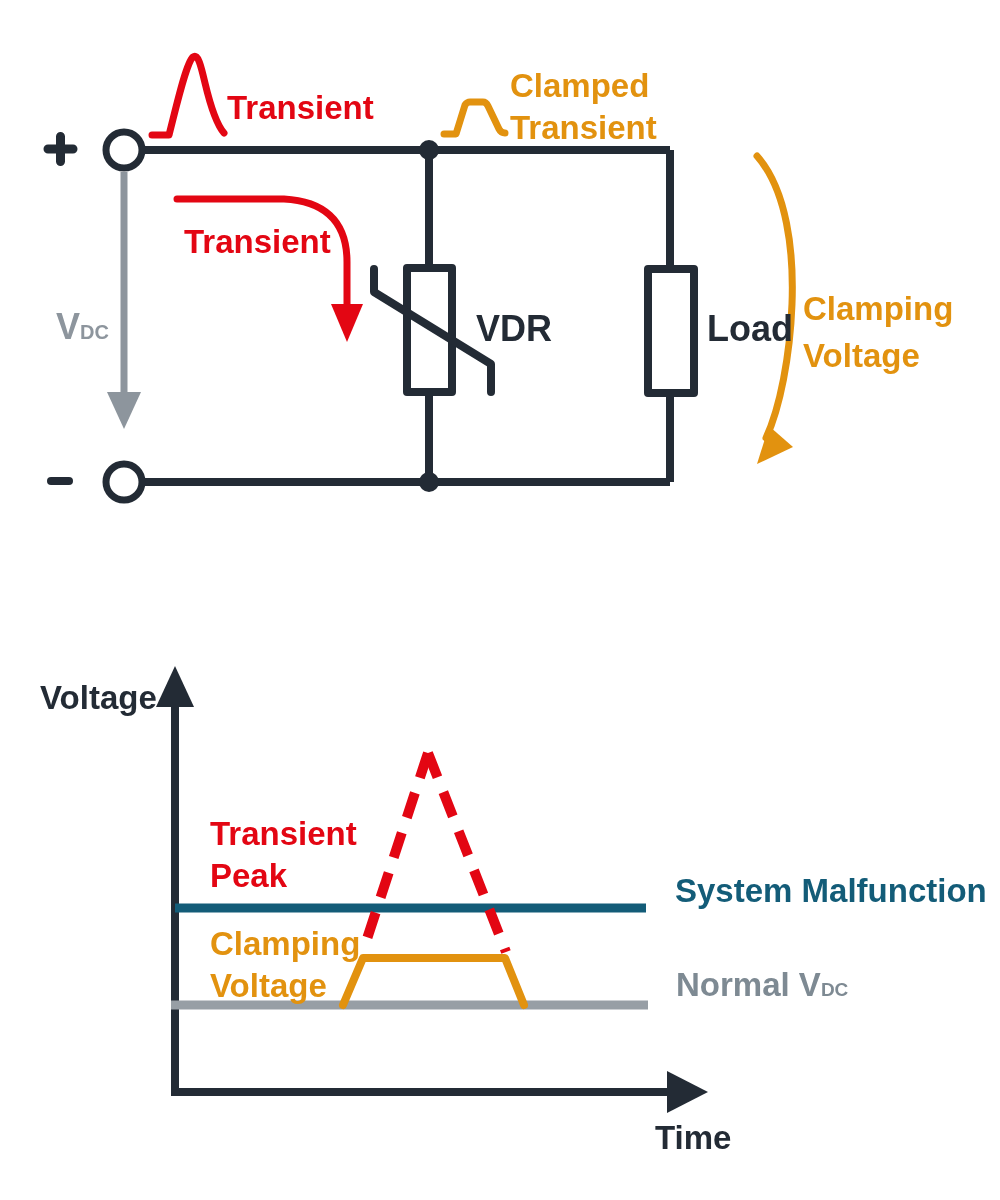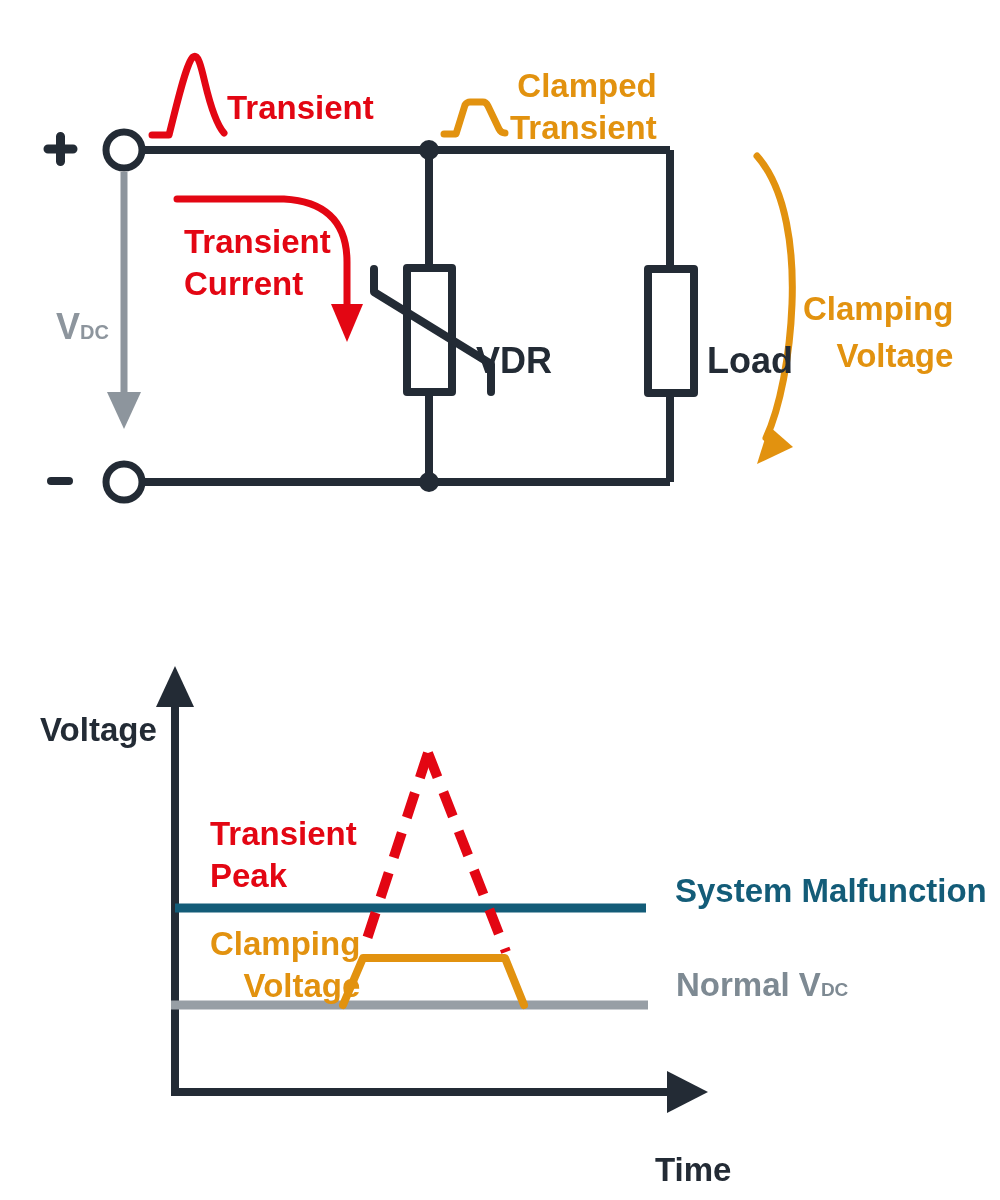--- a/index.html
+++ b/index.html
@@ -14,25 +14,25 @@
   .lbl{
     position:absolute;
     font-weight:bold;
     font-size:33px;
     line-height:42px;
     white-space:nowrap;
     letter-spacing:0;
   }
   .comp{font-size:36px;line-height:36px;}
   .red{color:#e30613;}
-  .orange{color:#e2920f;text-align:right;}
+  .orange{color:#e2920f;}
   .teal{color:#135c78;}
   .gray{color:#7e8a93;}
   .graytext{color:#8d959d;text-align:right;}
-  .dark{color:#232b35;margin-top:32px;}
+  .dark{color:#232b35;}
   .lh47{line-height:47px;}
   .lh44{line-height:44px;}
   .vdc-base{font-size:36px;}
   .sub{font-size:20px;}
   .sub-sm{font-size:19px;}
 </style>
 </head>
 <body>
 
 <div class="canvas">
@@ -95,21 +95,20 @@
 
   <div class="lbl red" style="left:227px;top:87px">Transient</div>
 
   <div class="lbl orange" style="left:510px;top:65px">
     <div>Clamped</div>
     <div>Transient</div>
   </div>
 
   <div class="lbl red" style="left:184px;top:221px">
     <div>Transient</div>
-    <div>Current</div>
   </div>
 
   <div class="lbl graytext" style="left:56px;top:306px">
     <span class="vdc-base">V</span><span class="sub">DC</span>
   </div>
 
   <div class="lbl comp dark" style="left:476px;top:311px">VDR</div>
 
   <div class="lbl comp dark" style="left:707px;top:311px">Load</div>
 

